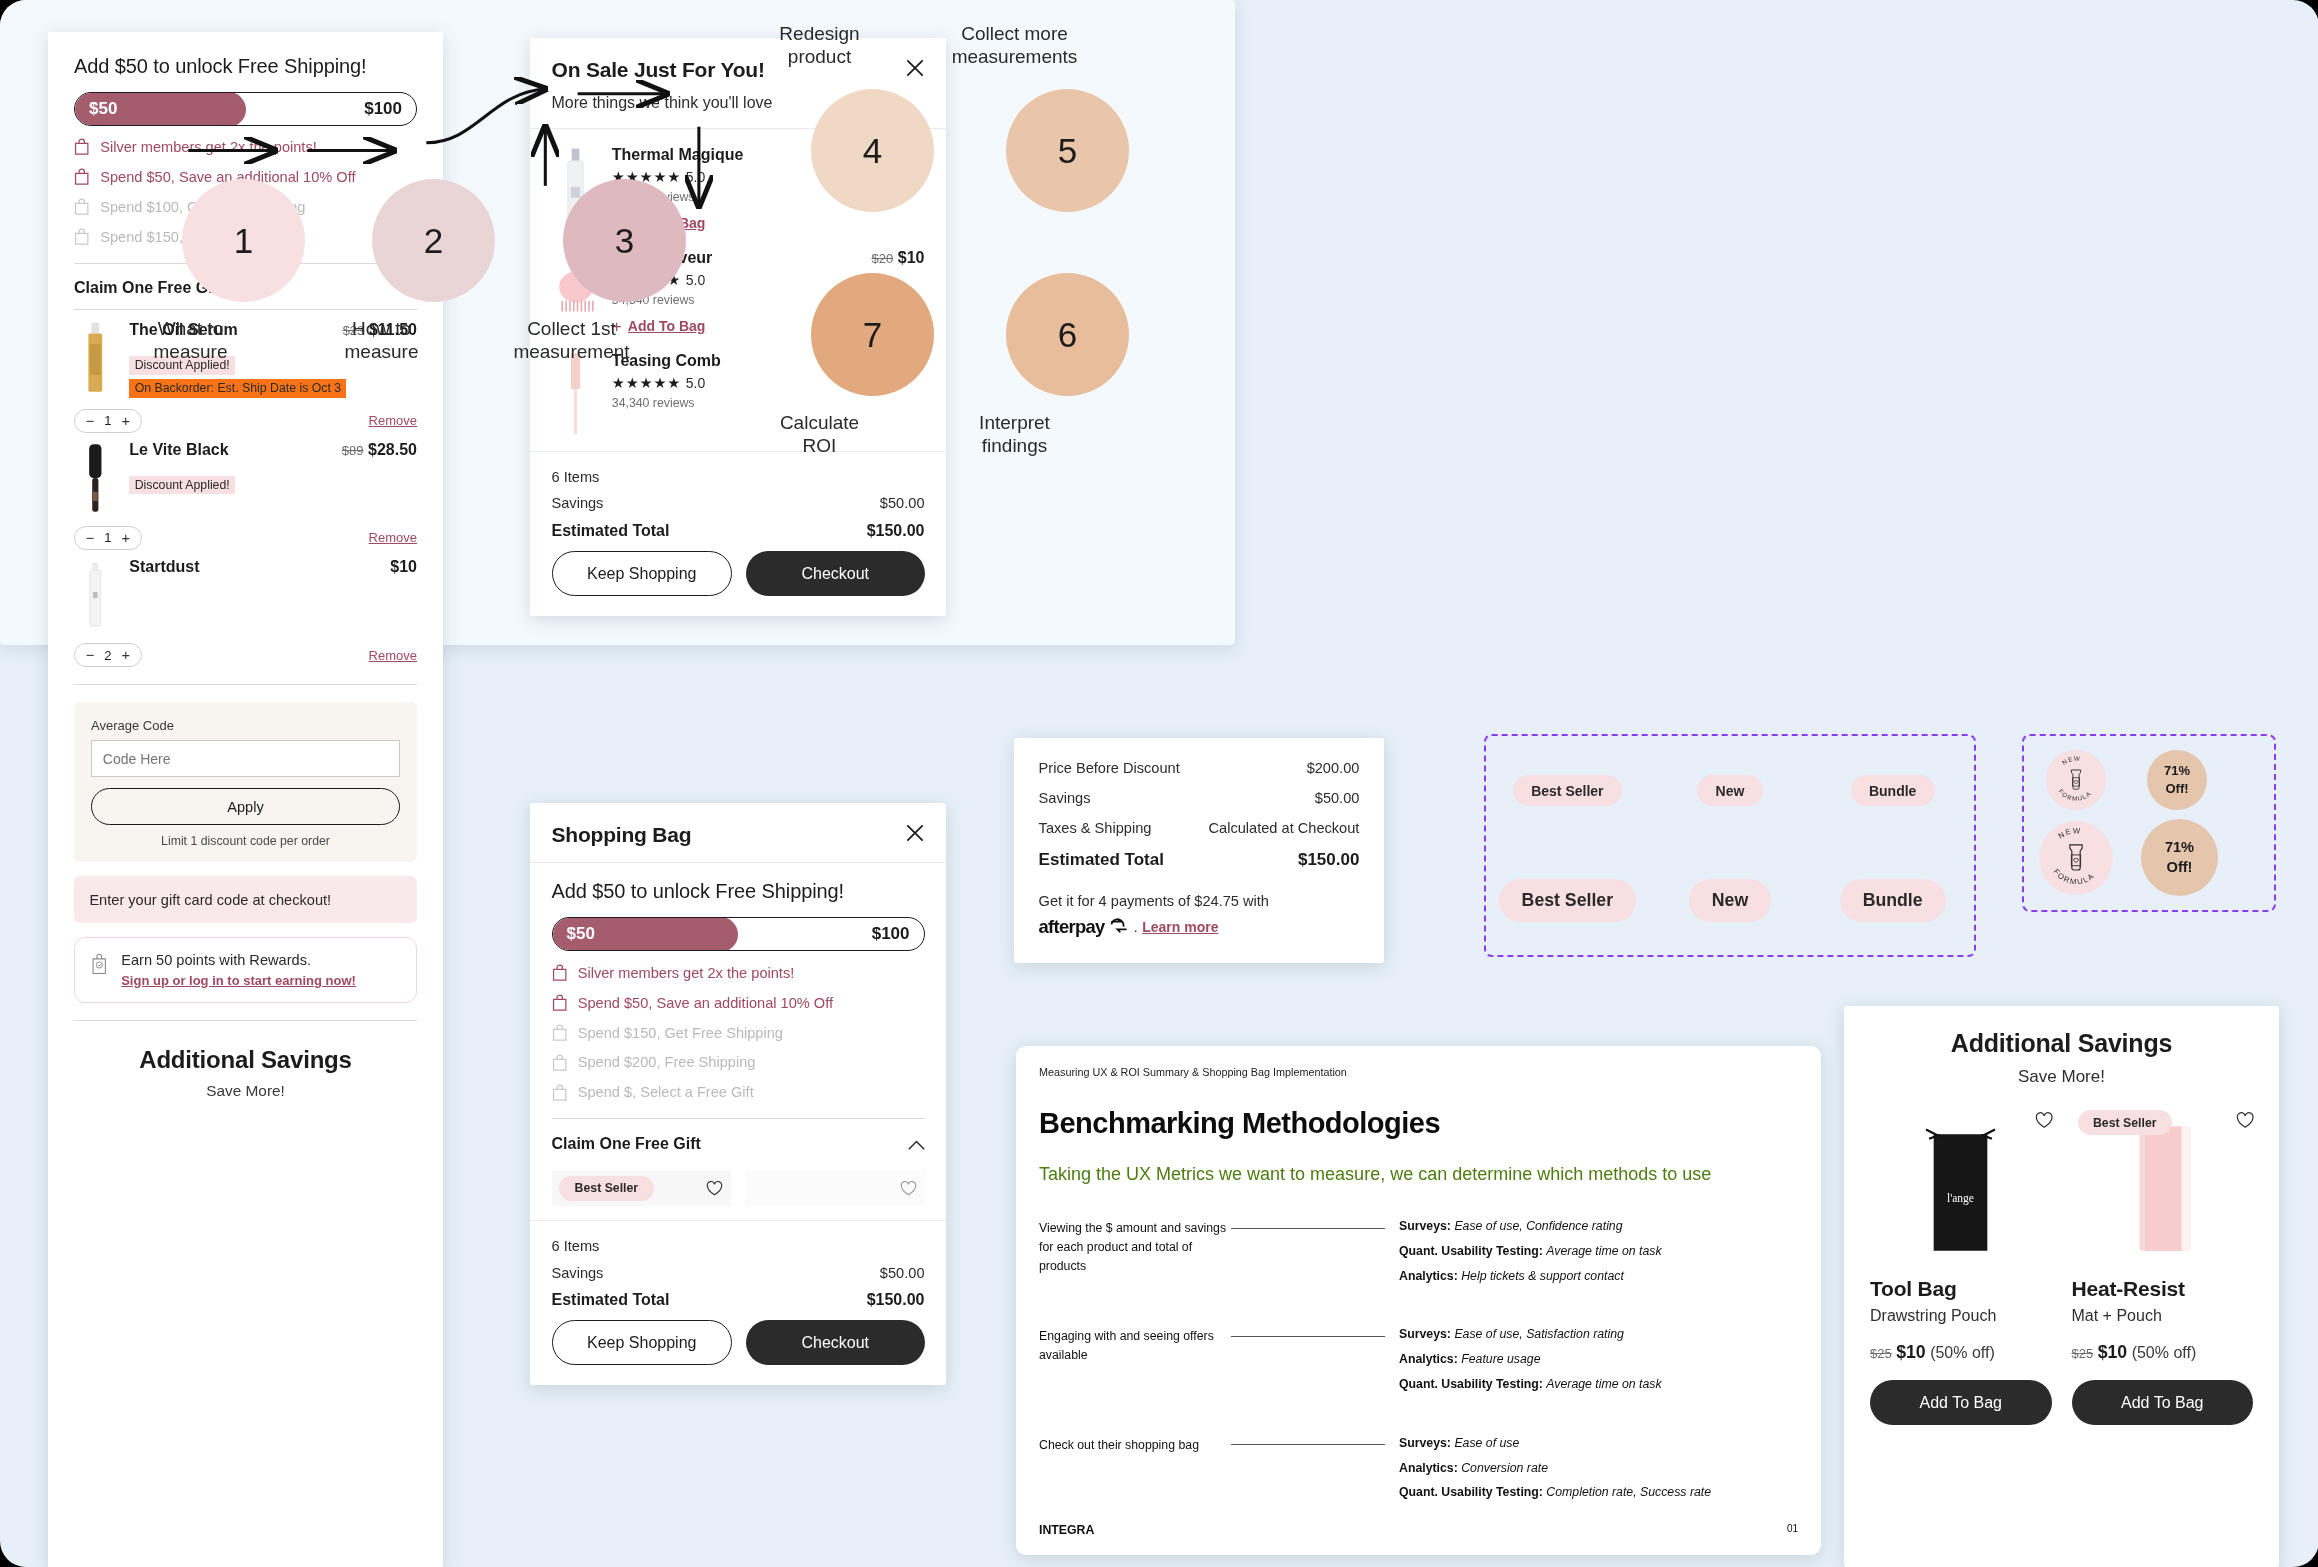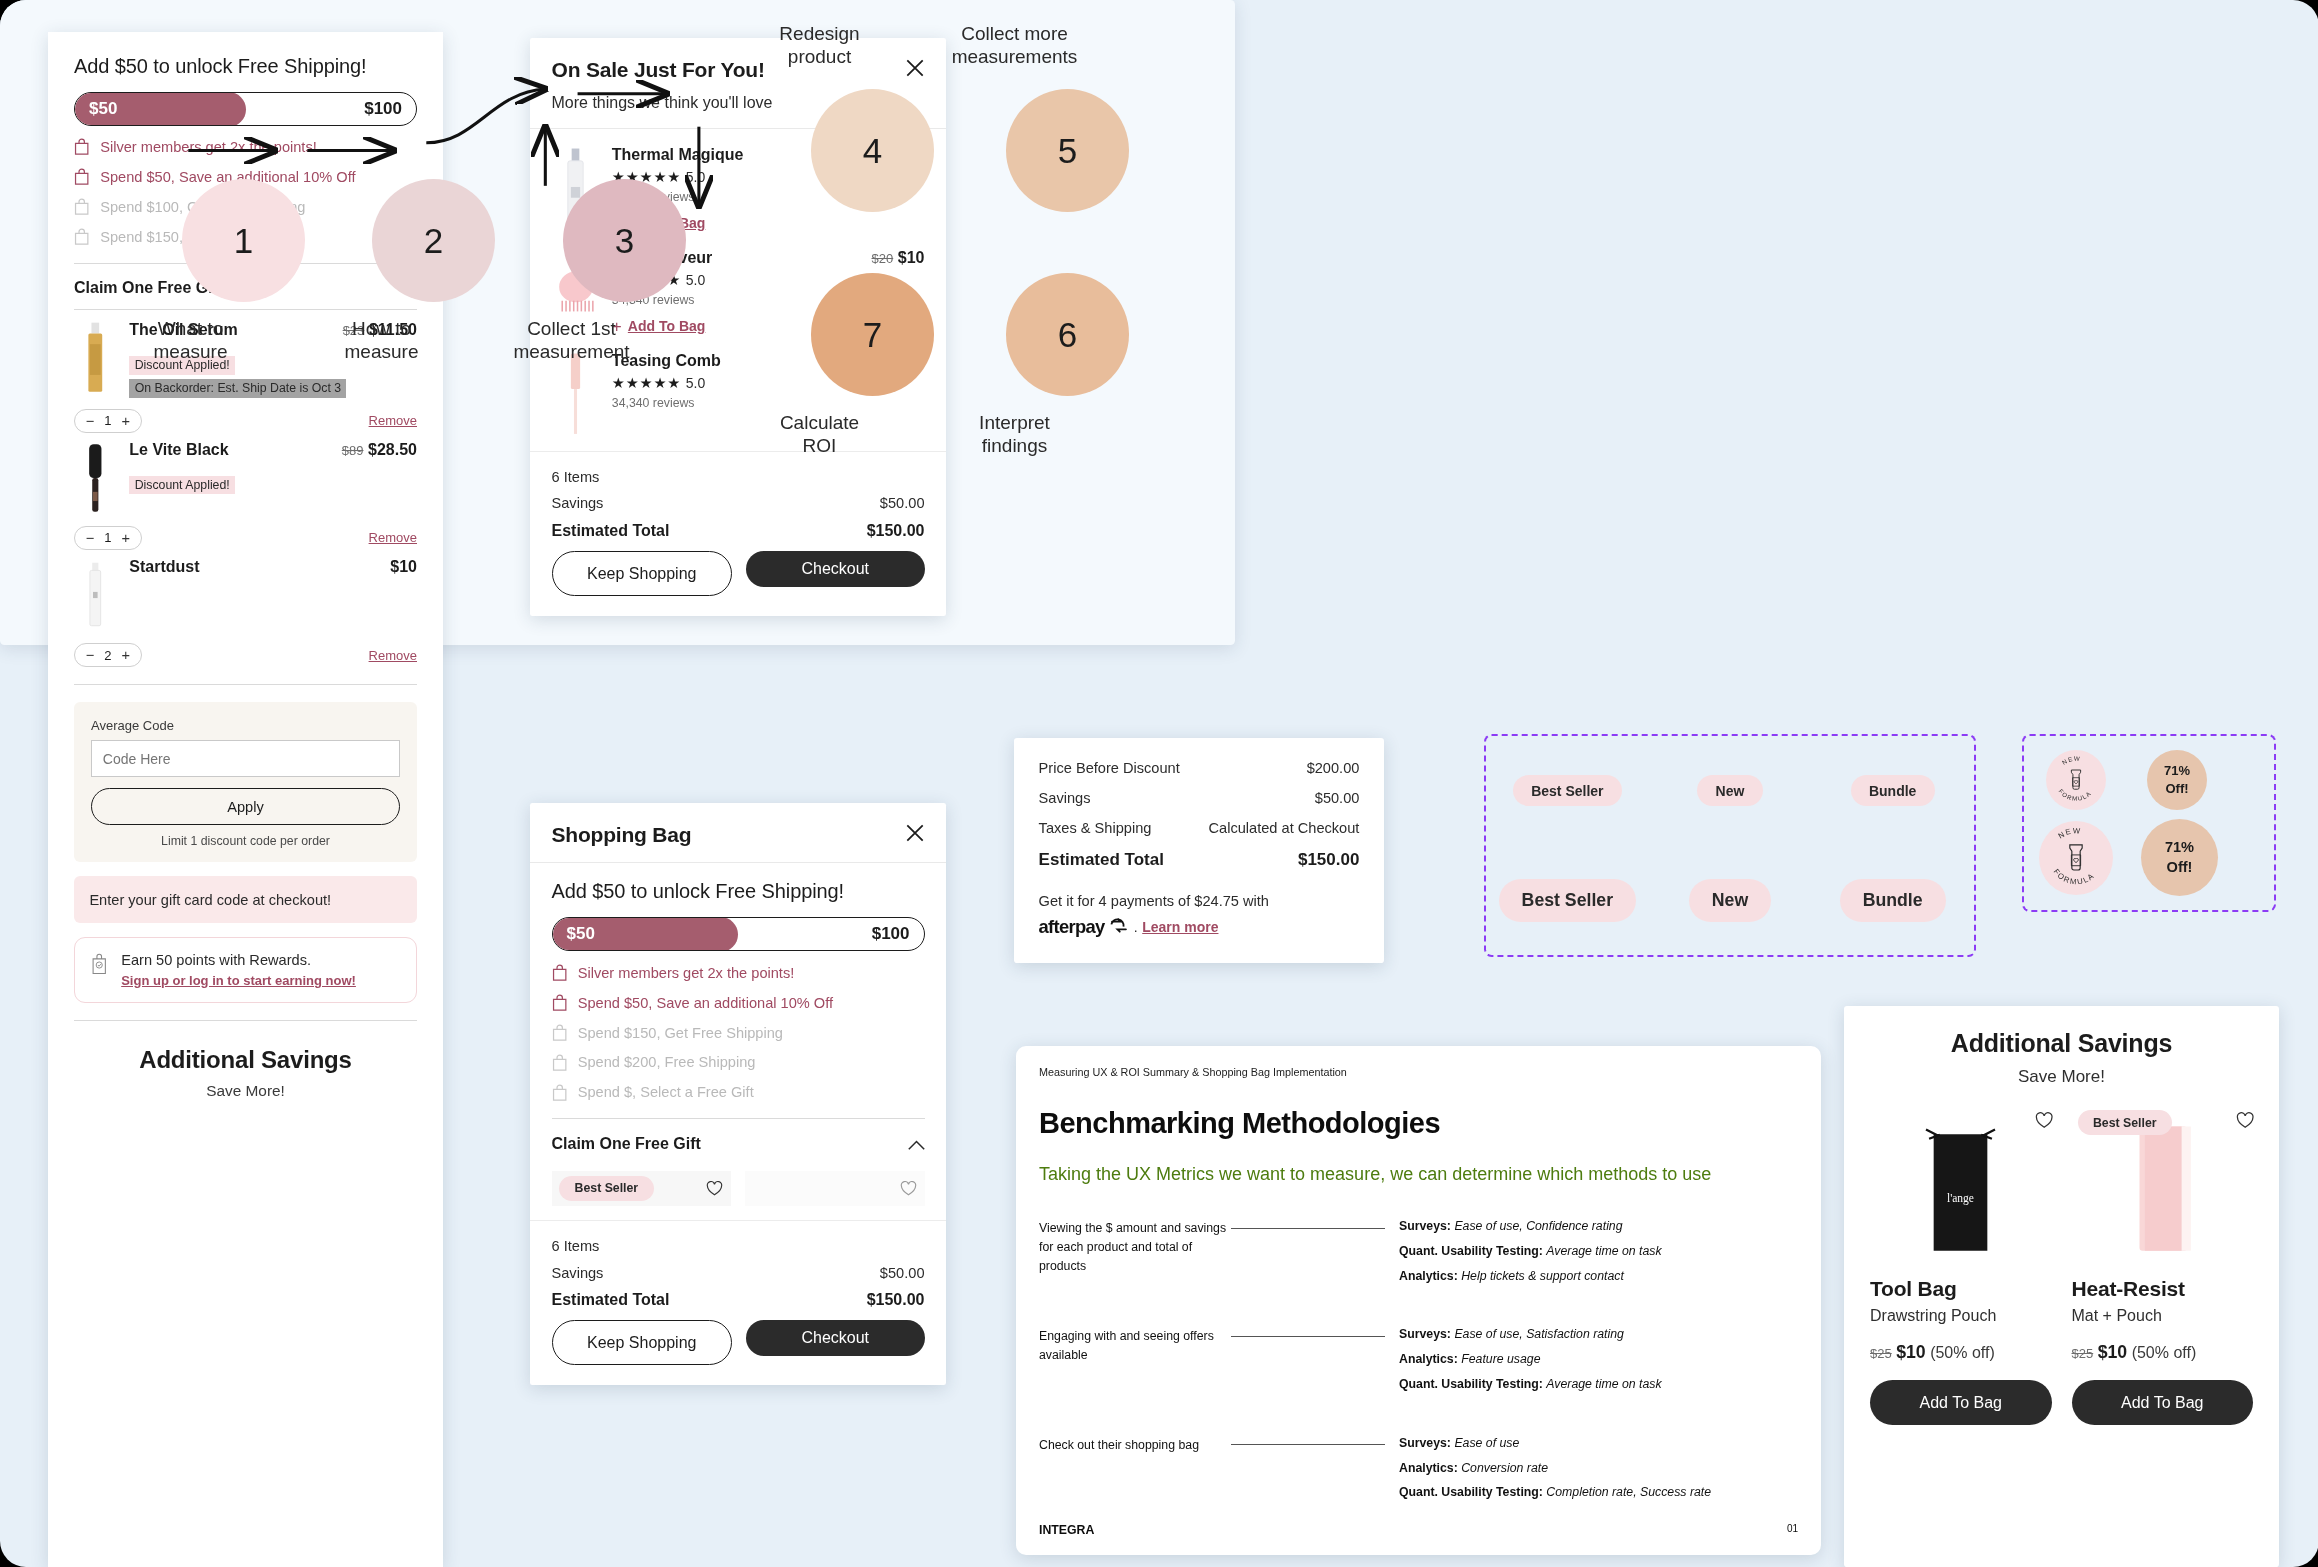--- a/index.html
+++ b/index.html
@@ -51,21 +51,21 @@
   .line-item { position: relative; padding-top: 7.7px; }
   .li-top { display: flex; gap: 12.3px; }
   .li-thumb { width: 43px; flex: 0 0 43px; display:flex; align-items:flex-start; justify-content:center; }
   .li-main { flex: 1 1 auto; }
   .li-namerow { display: flex; justify-content: space-between; align-items: baseline; }
   .li-name { font-size: 16px; font-weight: bold; color: #1c1c1c; }
   .li-price { font-size: 16px; font-weight: bold; color: #1c1c1c; white-space: nowrap;}
   .li-was { font-size: 13px; font-weight: normal; color: #6d6d6d; text-decoration: line-through; margin-right: 4.6px;}
   .tag-discount { display: inline-block; background: #f7dfe2; color: #2a2a2a; font-size: 12.3px;
                   padding: 2.3px 5.4px; margin-top: 17px; }
-  .tag-backorder { display: inline-block; background: #a3a3a3; color: #2a2a2a; font-size: 12.3px;
+  .tag-backorder { display: inline-block; background: #f97316; color: #2a2a2a; font-size: 12.3px;
                   padding: 2.3px 5.4px; margin-top: 4.6px; }
   .li-bottom { display: flex; align-items: center; justify-content: space-between; margin-top: 10.8px; }
   .stepper { display: flex; align-items: center; gap: 10px; border: 0.8px solid #cfcfcf;
              border-radius: 15.4px; padding: 3.8px 10.8px; font-size: 13px; color: #1c1c1c; }
   .stp-btn { font-size: 14.6px; line-height: 1; color: #333; }
   .remove-link { font-size: 13px; color: #a04a62; text-decoration: underline; }
 
   .promo-box { background: #f8f5f0; border-radius: 6.1px; padding: 15.4px 17px 14px; margin-top: 17px; }
   .promo-label { font-size: 13px; color: #3a3a3a; }
   .code-input { width: 100%; height: 37px; margin-top: 7.7px; border: 0.8px solid #c9c9c9;
@@ -112,21 +112,21 @@
   .addbag .plus { font-size: 17px; line-height: 1; }
   .addbag .lbl { font-size: 14px; text-decoration: underline; font-weight: bold;}
 
   .p-foot { border-top: 0.8px solid #ececec; padding: 17px 21.5px 20px; margin-top: 14px;}
   .sum-row { display: flex; justify-content: space-between; font-size: 14.6px; color: #2c2c2c; margin-bottom: 10.8px; }
   .sum-row.total { font-weight: bold; font-size: 16px; color: #1c1c1c; }
   .btn-row { display: flex; gap: 14px; margin-top: 7.7px; }
   .btn-ghost { flex: 1 1 0; height: 45px; border: 1.2px solid #1c1c1c; border-radius: 23px;
                background: #fff; font-size: 16px; color: #1c1c1c;
                font-family: "Liberation Sans", sans-serif; cursor: pointer;}
-  .btn-dark  { flex: 1 1 0; height: 36px; border: none; border-radius: 23px;
+  .btn-dark  { flex: 1 1 0; height: 45px; border: none; border-radius: 23px;
                background: #2b2b2b; font-size: 16px; color: #fff;
                font-family: "Liberation Sans", sans-serif; cursor: pointer;}
 
   .gift-tiles { display: flex; gap: 14px; padding-top: 6.1px; }
   .gift-tile { flex: 1 1 0; height: 35px; background: #f7f7f7; display:flex; align-items:center;
                justify-content: space-between; padding: 0 7.7px; }
   .gift-tile.plain { background: #fbfbfb; justify-content: flex-end; }
   .pill { background: #f7dfe2; color: #2a2a2a; font-size: 12.3px; font-weight: bold;
           border-radius: 15.4px; padding: 5.4px 15.4px; }
   .heart { width: 17px; height: 15.4px; }

